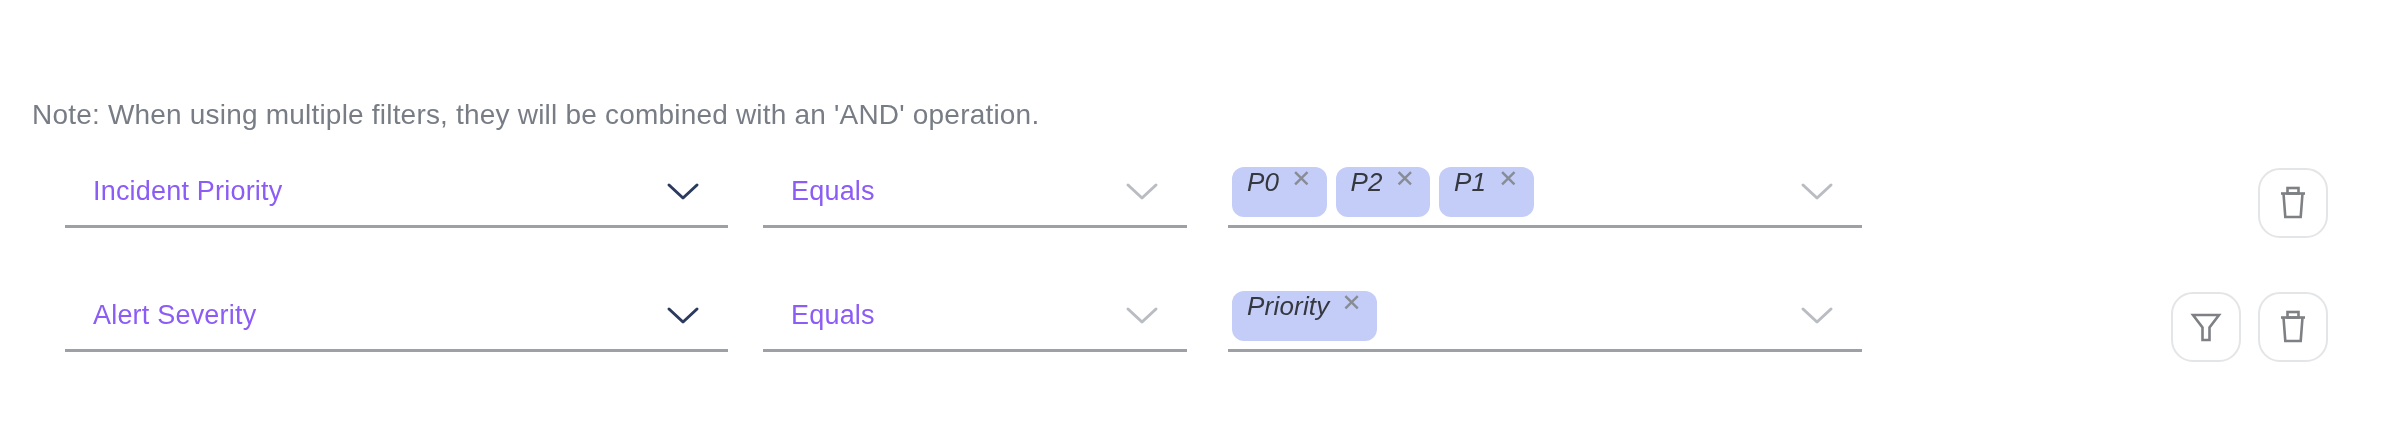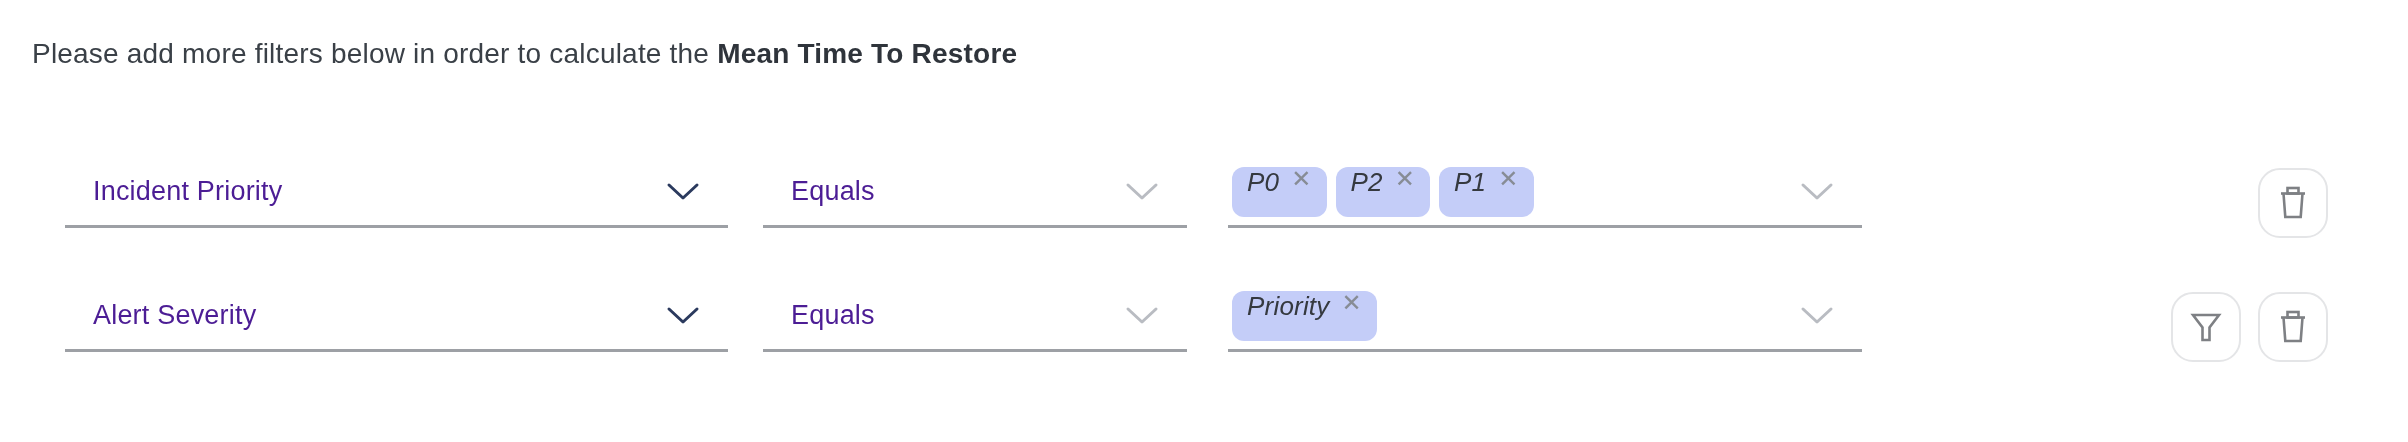--- a/index.html
+++ b/index.html
@@ -28,21 +28,21 @@
   }
 
   
   .select-field {
     position: absolute; height: 70px;
     border-bottom: 3px solid #9da0a5;
     display: flex; align-items: center;
     cursor: pointer; background: transparent;
   }
   .select-field .field-text {
-    font-size: 27px; color: #4c1d95; letter-spacing: 0.2px;
+    font-size: 27px; color: #8b5cf6; letter-spacing: 0.2px;
     padding-left: 28px; white-space: nowrap;
   }
   .select-field .chev {
     margin-left: auto; margin-right: 28px;
     width: 34px; height: 20px; flex: 0 0 auto;
   }
   .chev svg { width: 34px; height: 20px; display: block; }
   .chev-dark  svg polyline { stroke: #2b3a5e; }
   .chev-light svg polyline { stroke: #b9bcc2; }
 
@@ -85,23 +85,21 @@
   .btn-r1 { top: 168px; }
   .btn-r2 { top: 292px; }
   .btn-trash  { left: 2258px; }
   .btn-filter { left: 2171px; }
 </style>
 </head>
 <body>
 
 <div class="stage">
 
-  <div class="intro-line">
-    <span>Please add more filters below in order to calculate the </span><span class="metric">Mean Time To Restore</span>
-  </div>
+  <div class="note-line">Note: When using multiple filters, they will be combined with an 'AND' operation.</div>
 
   <div class="select-field r1 c1">
     <span class="field-text">Incident Priority</span>
     <span class="chev chev-dark">
       <svg viewBox="0 0 34 20">
           <polyline points="3,3 17,16 31,3" fill="none" stroke-width="3" stroke-linecap="round" stroke-linejoin="round"></polyline>
         </svg>
     </span>
   </div>
 

